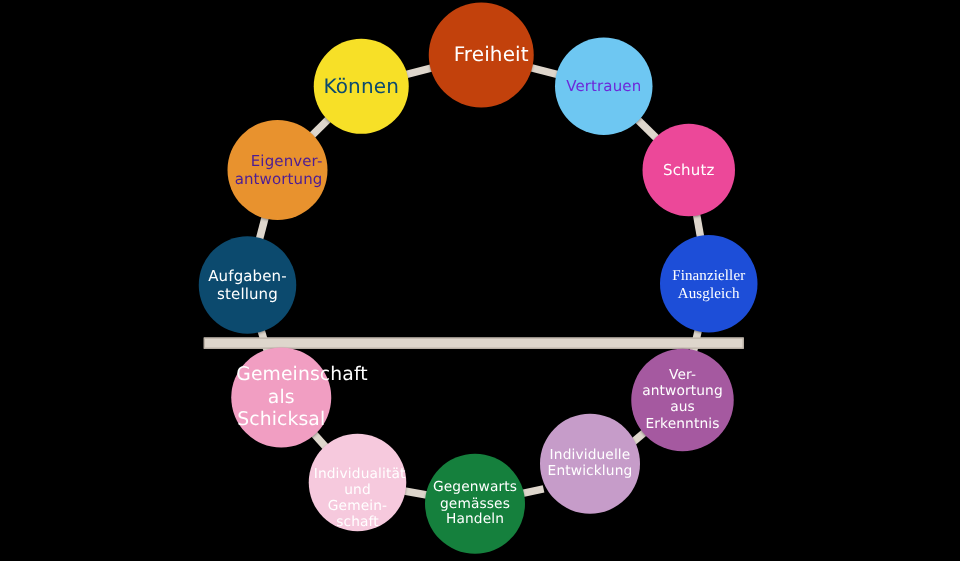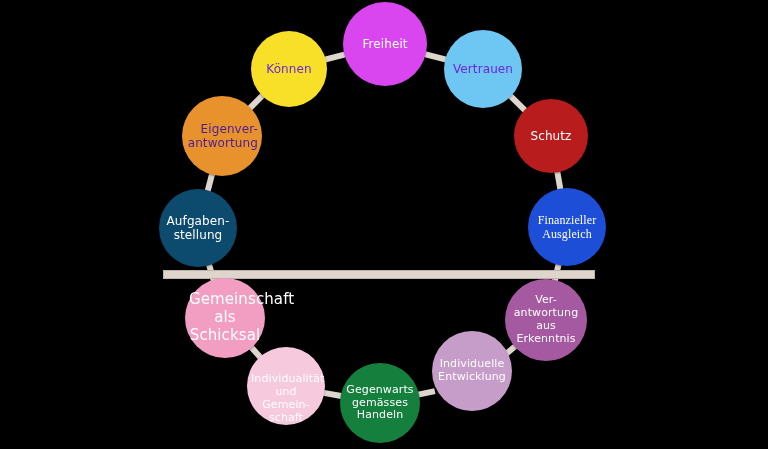--- a/index.html
+++ b/index.html
@@ -64,34 +64,34 @@
       <line x1="558.8503477569182" y1="263.09131707650516" x2="554.5901739859511" y2="281.95780091935944" stroke="#ded6cc" stroke-width="6" stroke-linecap="butt"></line>
       <line x1="250.37466171518304" y1="346.2865081415155" x2="261.2930925404797" y2="358.45787365168223" stroke="#ded6cc" stroke-width="6" stroke-linecap="butt"></line>
       <line x1="322.40936805537524" y1="392.58467294618487" x2="342.60659497015513" y2="396.23736292013444" stroke="#ded6cc" stroke-width="6" stroke-linecap="butt"></line>
       <line x1="417.13270182906643" y1="394.92767351542034" x2="434.86729817093357" y2="391.07232648457966" stroke="#ded6cc" stroke-width="6" stroke-linecap="butt"></line>
       <line x1="500.9343902862796" y1="358.36666772924843" x2="516.3041783903973" y2="345.28157785682396" stroke="#ded6cc" stroke-width="6" stroke-linecap="butt"></line>
     </svg>
 
   <div class="divider-bar" style="left: 163px; top: 270px; width: 432px; height: 9px; background: rgb(222, 214, 204); border: 1px solid rgb(189, 179, 168);"></div>
 
   <div class="nodes-layer">
-      <div class="node" style="left: 343px; top: 2px; width: 84px; height: 84px; background: #d946ef; color: rgb(255, 255, 255); font-size: 12px;">
+      <div class="node" style="left: 343px; top: 2px; width: 84px; height: 84px; background: #c2410c; color: rgb(255, 255, 255); font-size: 16px; text-align: right;">
         <span class="label">Freiheit</span>
       </div>
-      <div class="node" style="left: 251px; top: 31px; width: 76px; height: 76px; background: rgb(247, 224, 39); color: #6d28d9; font-size: 12px; align-items: center;">
+      <div class="node" style="left: 251px; top: 31px; width: 76px; height: 76px; background: rgb(247, 224, 39); color: #0c4a6e; font-size: 16px; align-items: center;">
         <span class="label">Können</span>
       </div>
       <div class="node" style="left: 444px; top: 30px; width: 78px; height: 78px; background: rgb(110, 199, 242); color: #6d28d9; font-size: 12px;">
         <span class="label">Vertrauen</span>
       </div>
       <div class="node" style="left: 182px; top: 96px; width: 80px; height: 80px; background: rgb(232, 146, 46); color: #4c1d95; font-size: 12px; text-align: right;">
         <span class="label">Eigenver-
 antwortung</span>
       </div>
-      <div class="node" style="left: 514px; top: 99px; width: 74px; height: 74px; background: #b91c1c; color: rgb(255, 255, 255); font-size: 12px; justify-content: flex-end;">
+      <div class="node" style="left: 514px; top: 99px; width: 74px; height: 74px; background: #ec4899; color: rgb(255, 255, 255); font-size: 12px; justify-content: flex-end;">
         <span class="label">Schutz</span>
       </div>
       <div class="node" style="left: 159px; top: 189px; width: 78px; height: 78px; background: #0c4a6e; color: rgb(255, 255, 255); font-size: 12px;">
         <span class="label">Aufgaben-
 stellung</span>
       </div>
       <div class="node" style="left: 528px; top: 188px; width: 78px; height: 78px; background: #1d4ed8; color: rgb(255, 255, 255); font-size: 12px; font-family: Liberation Serif, serif;">
         <span class="label">Finanzieller
 Ausgleich</span>
       </div>

